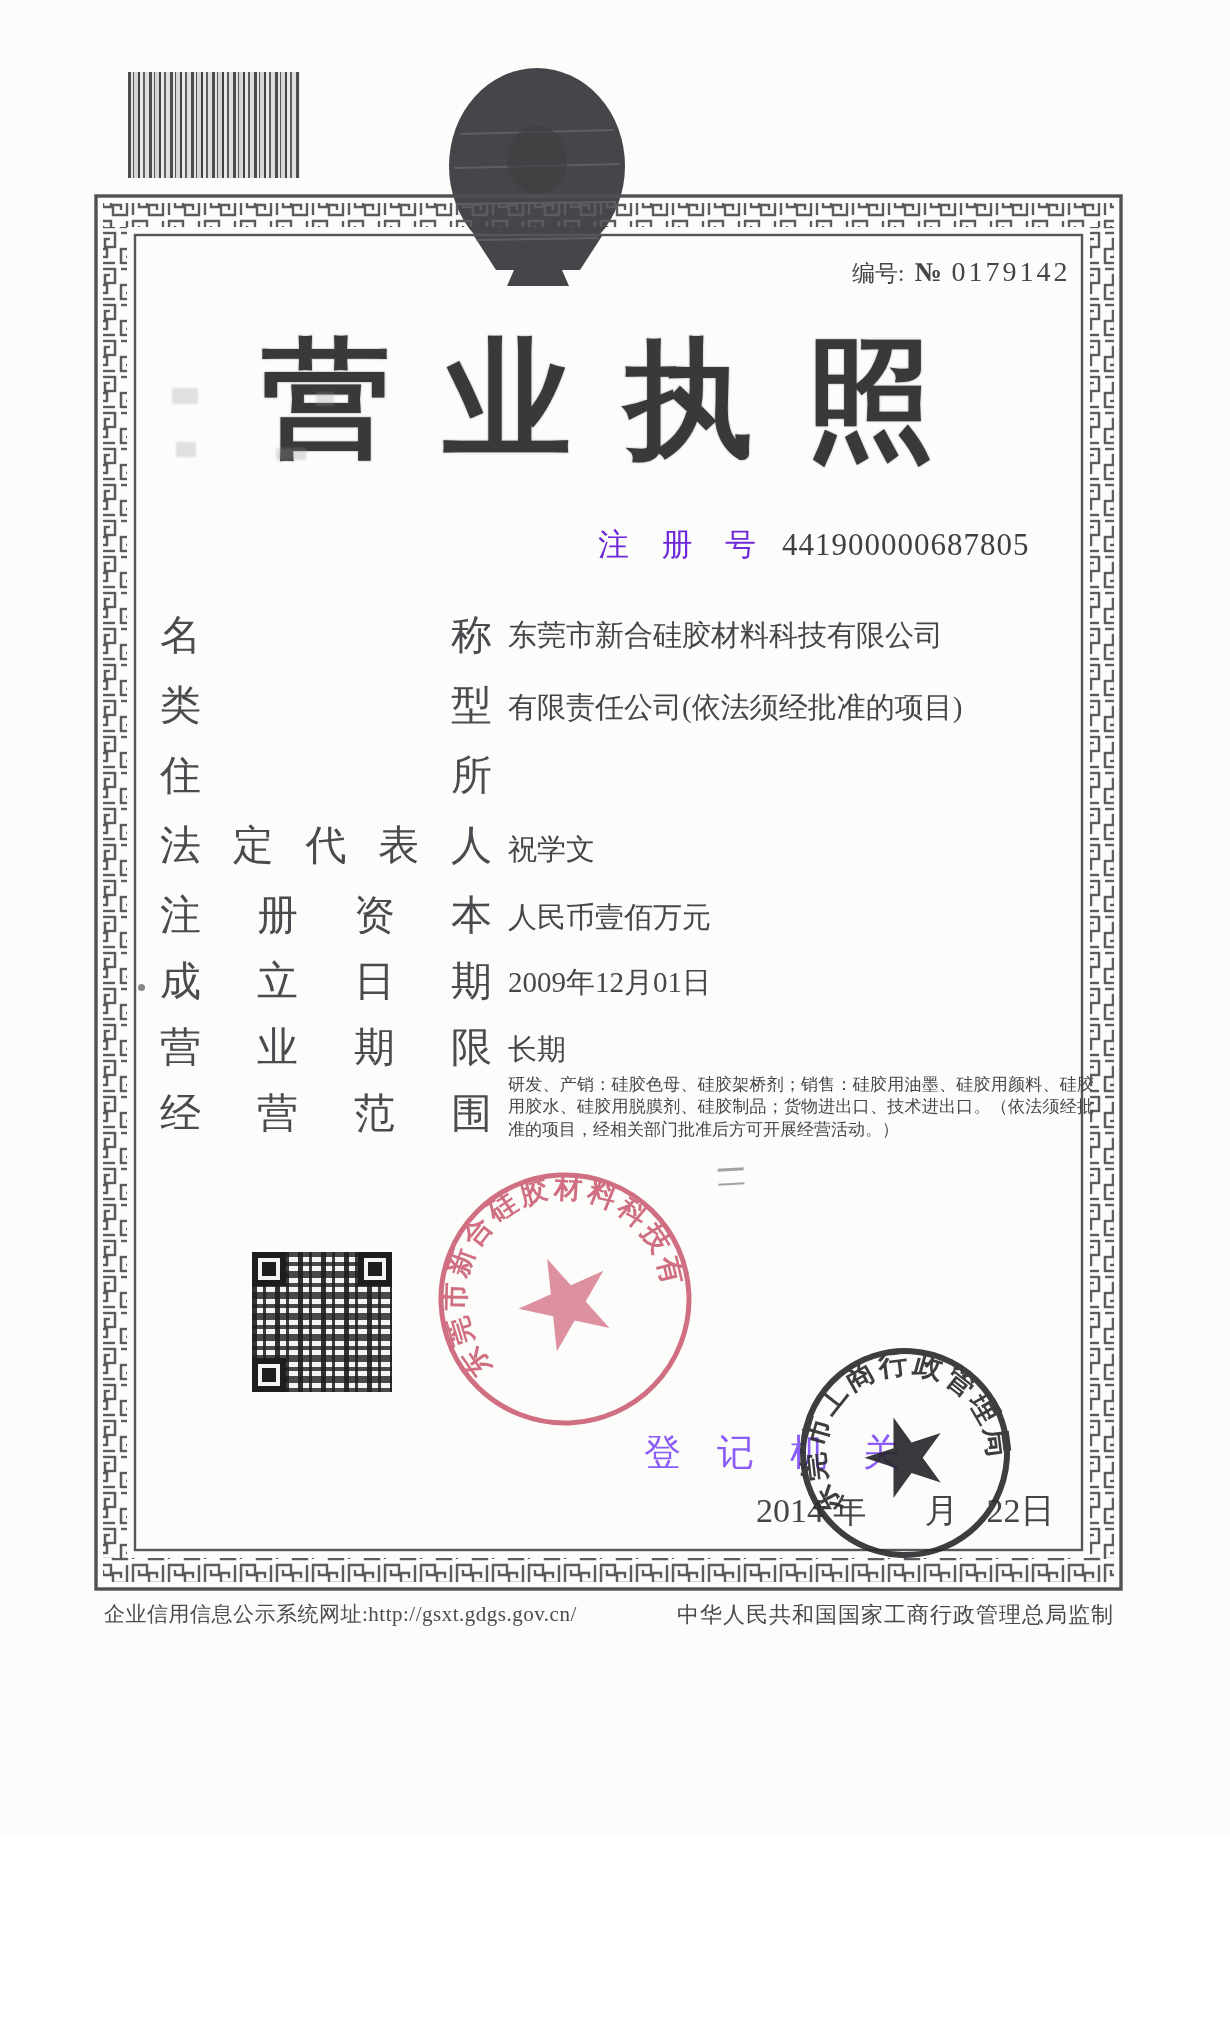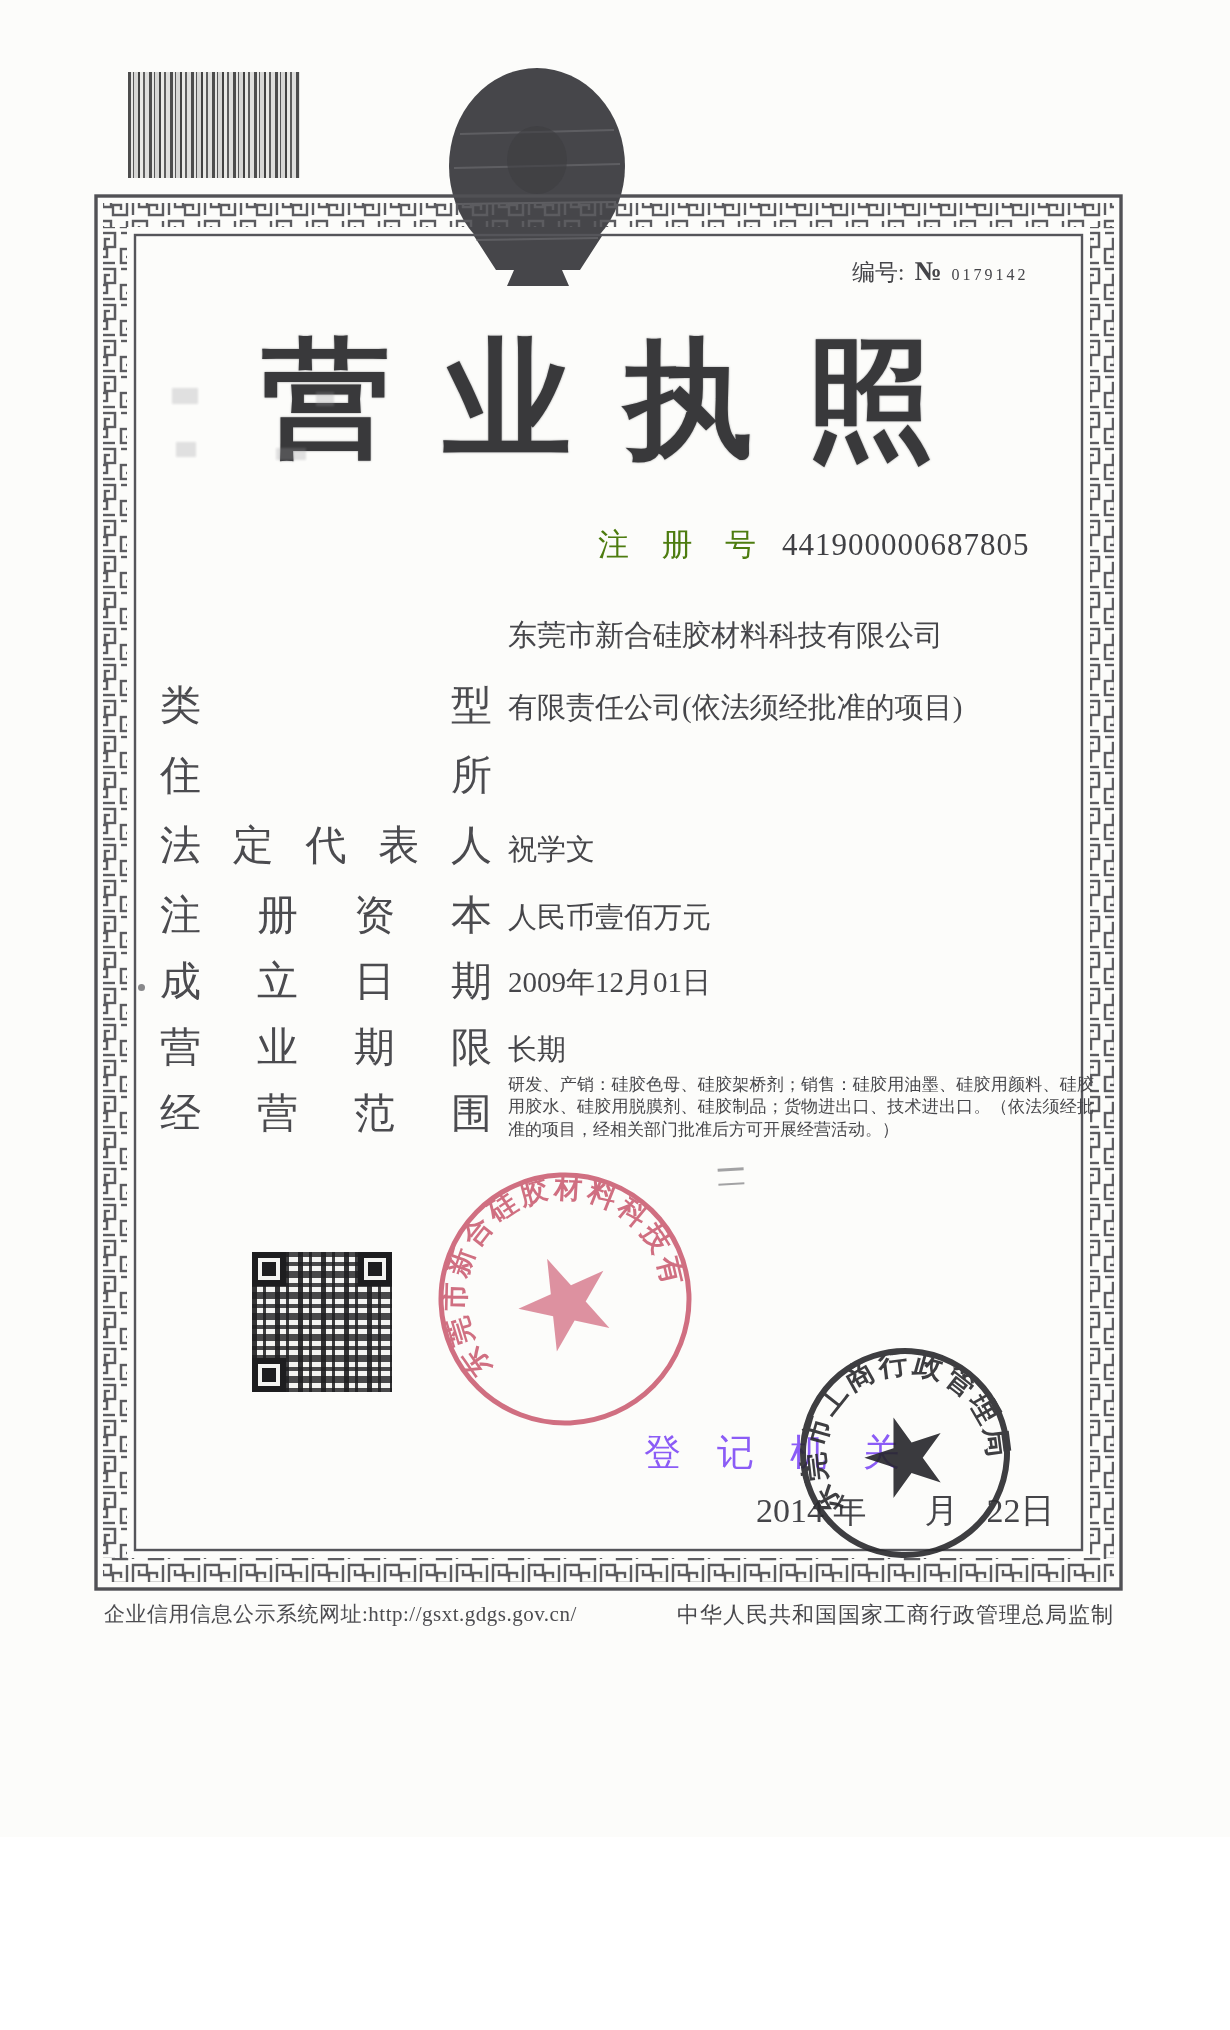--- a/index.html
+++ b/index.html
@@ -15,30 +15,30 @@
 
   
   .emblem{left:446px;top:64px;}
 
   
   .frame{left:94px;top:194px;}
 
   
   .serial{left:852px;top:256px;display:flex;align-items:baseline;gap:10px;font-size:23px;color:#454549;}
   .serial .no-sym{font-size:27px;font-weight:700;}
-  .serial .digits{font-size:16px;letter-spacing:3px;}
+  .serial .digits{font-size:28px;letter-spacing:3px;}
 
   
   .title{left:262px;top:322px;width:672px;font-family:"Liberation Sans","DejaVu Sans",sans-serif;
          font-size:128px;font-weight:900;color:#39393b;text-align:justify;text-align-last:justify;
          line-height:1.2;text-shadow:0 0 2px rgba(55,55,58,.55);}
 
   
   .regrow{left:598px;top:524px;display:flex;align-items:baseline;gap:26px;}
-  .regrow .rlabel{width:158px;font-size:31px;text-align:justify;text-align-last:justify;color:#4d7c0f;}
+  .regrow .rlabel{width:158px;font-size:31px;text-align:justify;text-align-last:justify;color:#6d28d9;}
   .regrow .rval{font-size:31px;letter-spacing:1px;color:#404044;}
 
   
   .flabel{position:absolute;left:160px;width:332px;font-size:41px;color:#4b4b4f;
           text-align:justify;text-align-last:justify;font-weight:500;}
   .fval{position:absolute;left:508px;font-size:29px;color:#46464a;white-space:nowrap;}
   .fval.scope{font-size:17px;width:586px;white-space:normal;line-height:1.32;text-align:justify;}
 
   .dot{left:138px;top:984px;width:7px;height:7px;border-radius:50%;background:#6a6a6e;opacity:.8;}
   .squiggle{left:718px;top:1168px;width:26px;height:12px;border-top:3px solid #5a5a5e;border-bottom:2px solid #5a5a5e;opacity:.55;transform:rotate(-3deg);}
@@ -126,20 +126,21 @@
   <div class="abs smudge sm1"></div>
   <div class="abs smudge sm2"></div>
   <div class="abs smudge sm3"></div>
   <div class="abs smudge sm4"></div>
 
   <div class="abs regrow">
     <span class="rlabel">注册号</span>
     <span class="rval">441900000687805</span>
   </div>
 
+  <div class="flabel" style="top:608px">名称</div>
   <div class="fval" style="top:616px">东莞市新合硅胶材料科技有限公司</div>
 
   <div class="flabel" style="top:678px">类型</div>
   <div class="fval" style="top:688px">有限责任公司(依法须经批准的项目)</div>
 
   <div class="flabel" style="top:748px">住所</div>
 
   <div class="flabel" style="top:818px">法定代表人</div>
   <div class="fval" style="top:830px">祝学文</div>
 

